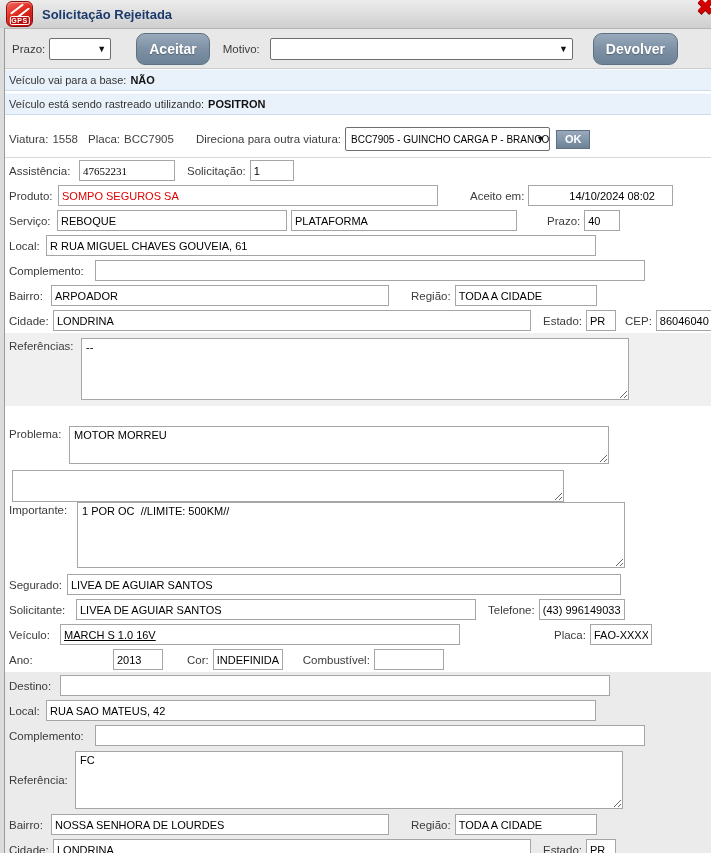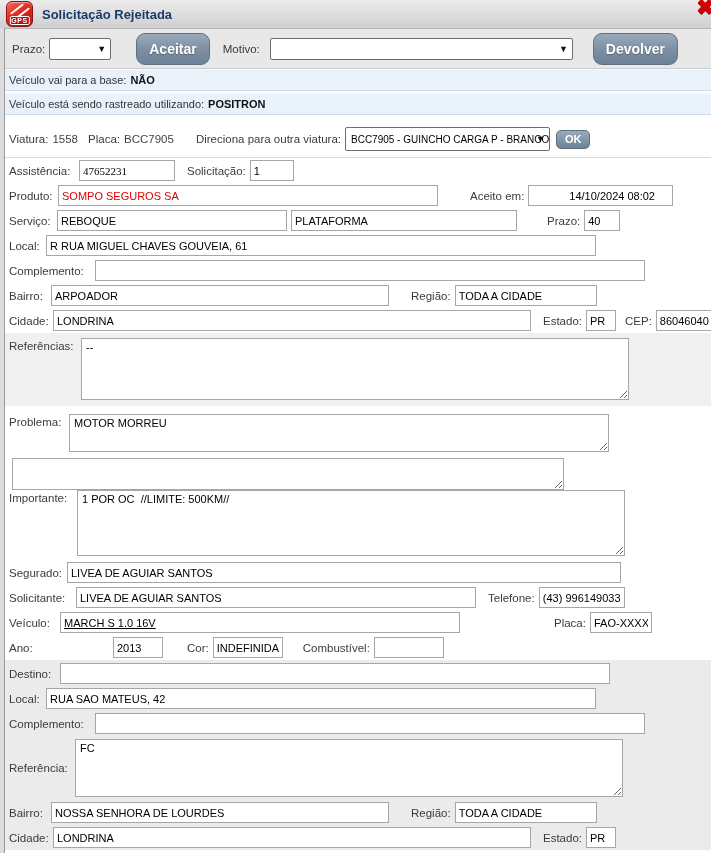--- a/index.html
+++ b/index.html
@@ -40,21 +40,21 @@
     height:39px;display:flex;align-items:center;gap:0;
     background:#e8e8e8;border-bottom:1px solid #cccccc;padding-left:12px;
   }
   .btn{
     background:linear-gradient(#9aaabc 0%,#7d90a4 50%,#6d8297 100%);
     border:1px solid #5e7183;border-radius:9px;color:#fff;font-weight:bold;
     font-size:14px;padding:8px 12px;font-family:inherit;cursor:pointer;
     text-shadow:0 1px 1px rgba(0,0,0,.3);line-height:14px;
   }
   .btn-ok{
-    background:linear-gradient(#9aaabc,#6d8297);border:1px solid #5e7183;border-radius:5px;
+    background:linear-gradient(#9aaabc,#6d8297);border:1px solid #5e7183;border-radius:0;
     color:#fff;font-weight:bold;font-size:11px;padding:3px 8px;font-family:inherit;cursor:pointer;line-height:11px;
   }
   
   .sel{
     position:relative;background:#fff;border:1px solid #6e6e6e;border-radius:2px;
     height:22px;display:flex;align-items:center;padding:0 18px 0 5px;
     font-size:11px;color:#000;box-sizing:border-box;cursor:pointer;white-space:nowrap;overflow:hidden;
   }
   .sel .arr{position:absolute;right:4px;top:50%;transform:translateY(-50%);font-size:9px;color:#111}
   
@@ -180,21 +180,21 @@
     <input class="inp" style="width: 54px;" value="86046040">
   </div>
 
   <div class="band-ref">
     <div class="r" style="align-items:flex-start;height:auto">
       <span class="lbl" style="width:68px;padding-top:2px">Referências:</span>
       <textarea class="ta" style="width: 548px; height: 62px;">--</textarea>
     </div>
   </div>
 
-  <div class="r" style="align-items:flex-start;height:auto;margin-top:8px">
+  <div class="r" style="align-items:flex-start;height:auto;margin-top:20px">
     <span class="lbl" style="width:56px;padding-top:2px">Problema:</span>
     <textarea class="ta" style="width: 540px; height: 38px;">MOTOR MORREU</textarea>
   </div>
   <div class="r" style="align-items:flex-start;height:auto;margin-top:6px">
     <textarea class="ta" style="width: 552px; height: 32px; margin-left: 3px;"></textarea>
   </div>
 
   <div class="r" style="align-items:flex-start;height:auto;margin-top:0">
     <span class="lbl" style="width:64px;padding-top:2px">Importante:</span>
     <textarea class="ta red" style="width: 548px; height: 66px;">1 POR OC  //LIMITE: 500KM//</textarea>

